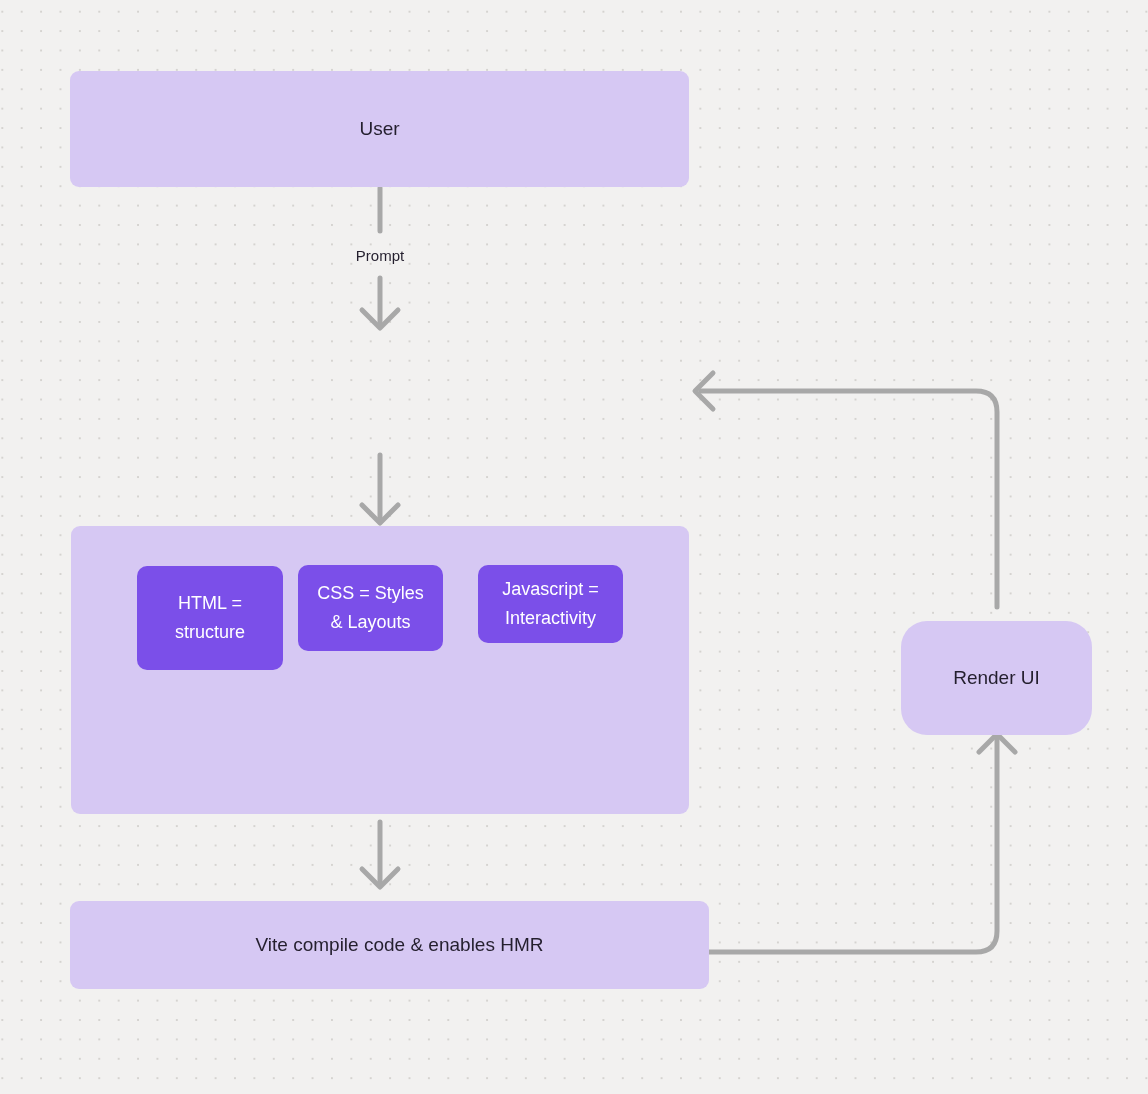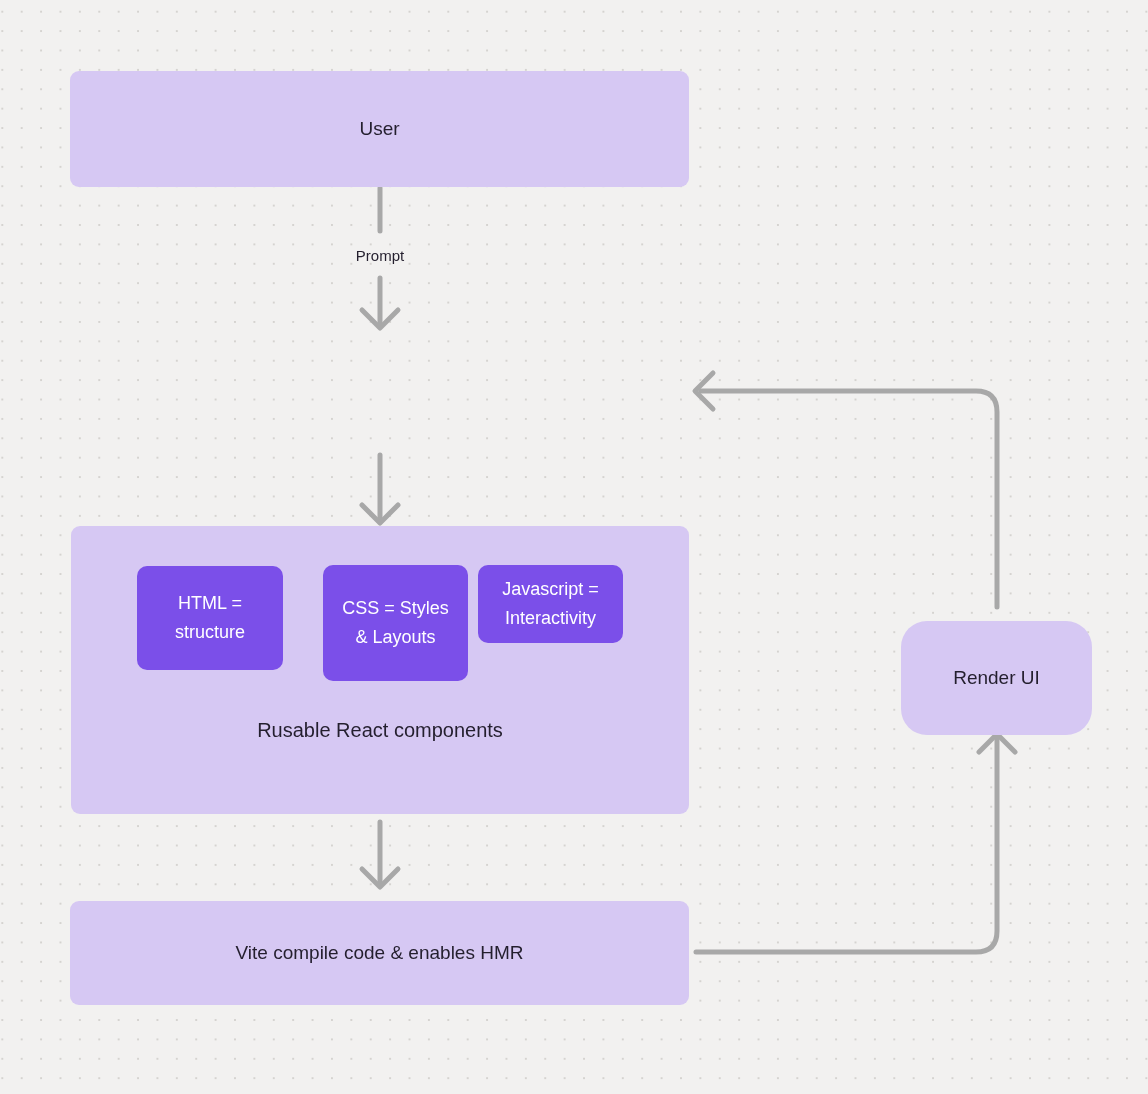--- a/index.html
+++ b/index.html
@@ -25,21 +25,21 @@
     align-items:center;
     justify-content:center;
     color:#241f2e;
     font-size:19px;
     line-height:24px;
     text-align:right;
     margin-top:8px;
   }
   .node-user{left:70px; top:63px; width:619px; height:116px;}
   .node-webapp{left:70px; top:334px; width:619px; height:114px;}
-  .node-vite{left:70px; top:893px; width:619px; height:104px;}
+  .node-vite{left:70px; top:893px; width:619px; height:88px;padding-left:20px;}
   .node-render{left:901px; top:613px; width:191px; height:114px;border-radius:26px;}
   .group{
     position:absolute;
     left:71px; top:526px; width:618px; height:288px;
     background:#d6c8f3;
     border-radius:9px;
   }
   .chip{
     position:absolute;
     background:#7b4fe9;
@@ -48,21 +48,21 @@
     font-size:18px;
     line-height:29px;
     display:flex;
     flex-direction:column;
     align-items:center;
     justify-content:center;
     text-align:center;
   }
   .chip span{display:block;}
   .chip-html{left:66px; top:40px; width:146px; height:104px;}
-  .chip-css{left:252px; top:39px; width:145px; height:116px;}
+  .chip-css{left:227px; top:39px; width:145px; height:86px;}
   .chip-js{left:407px; top:39px; width:145px; height:78px;}
   .group-label{
     position:absolute;
     left:0; right:0; top:192px;
     text-align:center;
     color:#241f2e;
     font-size:20px;
     line-height:24px;
   }
   .edge-label{
@@ -128,21 +128,20 @@
       <span>structure</span>
     </div>
     <div class="chip chip-css">
       <span>CSS = Styles</span>
       <span>&amp; Layouts</span>
     </div>
     <div class="chip chip-js">
       <span>Javascript =</span>
       <span>Interactivity</span>
     </div>
-    <div class="group-label">Rusable React components</div>
   </div>
 
   <div class="node node-vite">
     <span>Vite compile code &amp; enables HMR</span>
   </div>
 
   <div class="node node-render">
     <span>Render UI</span>
   </div>
 

